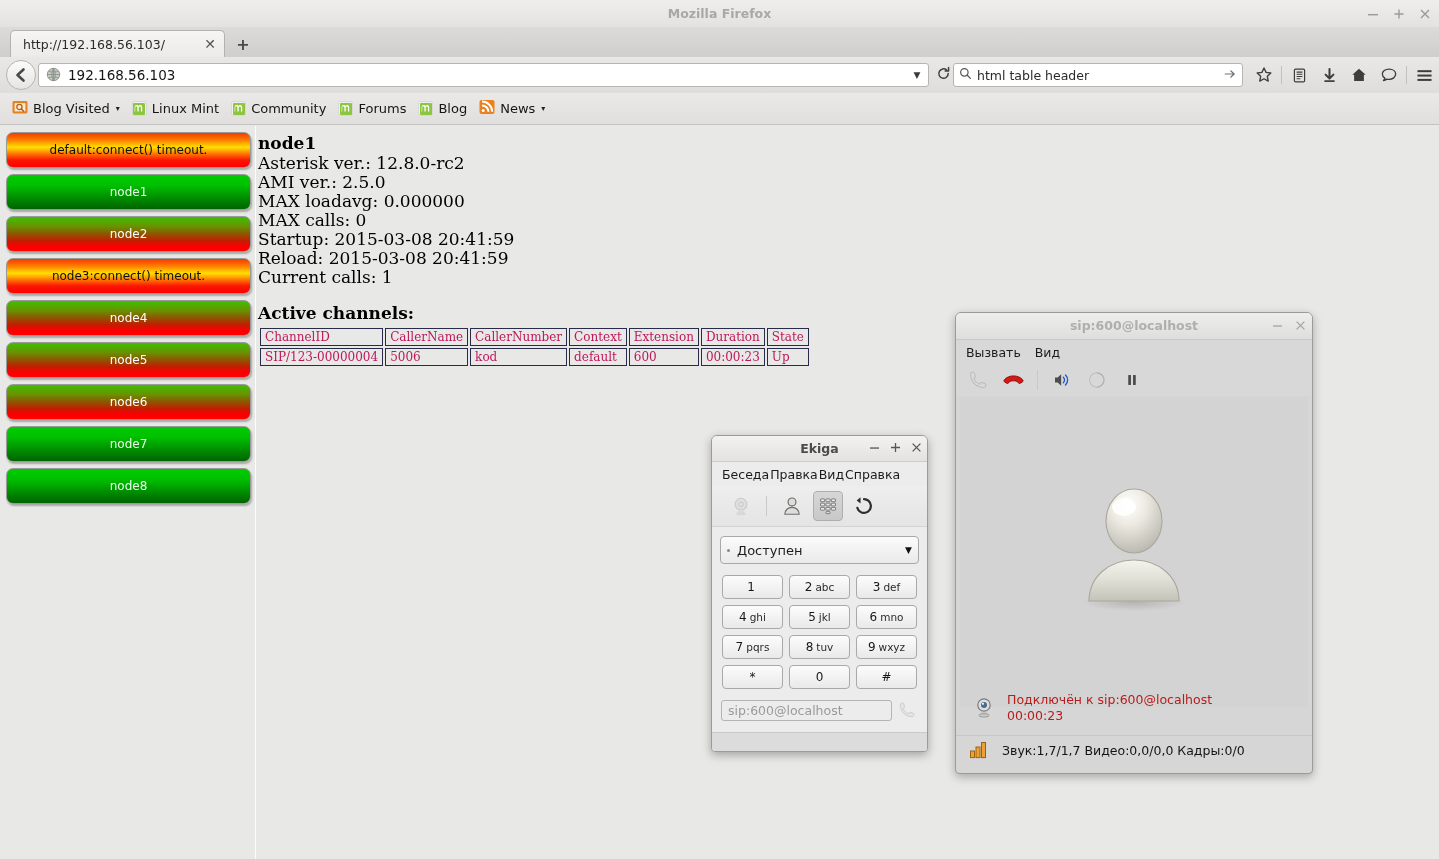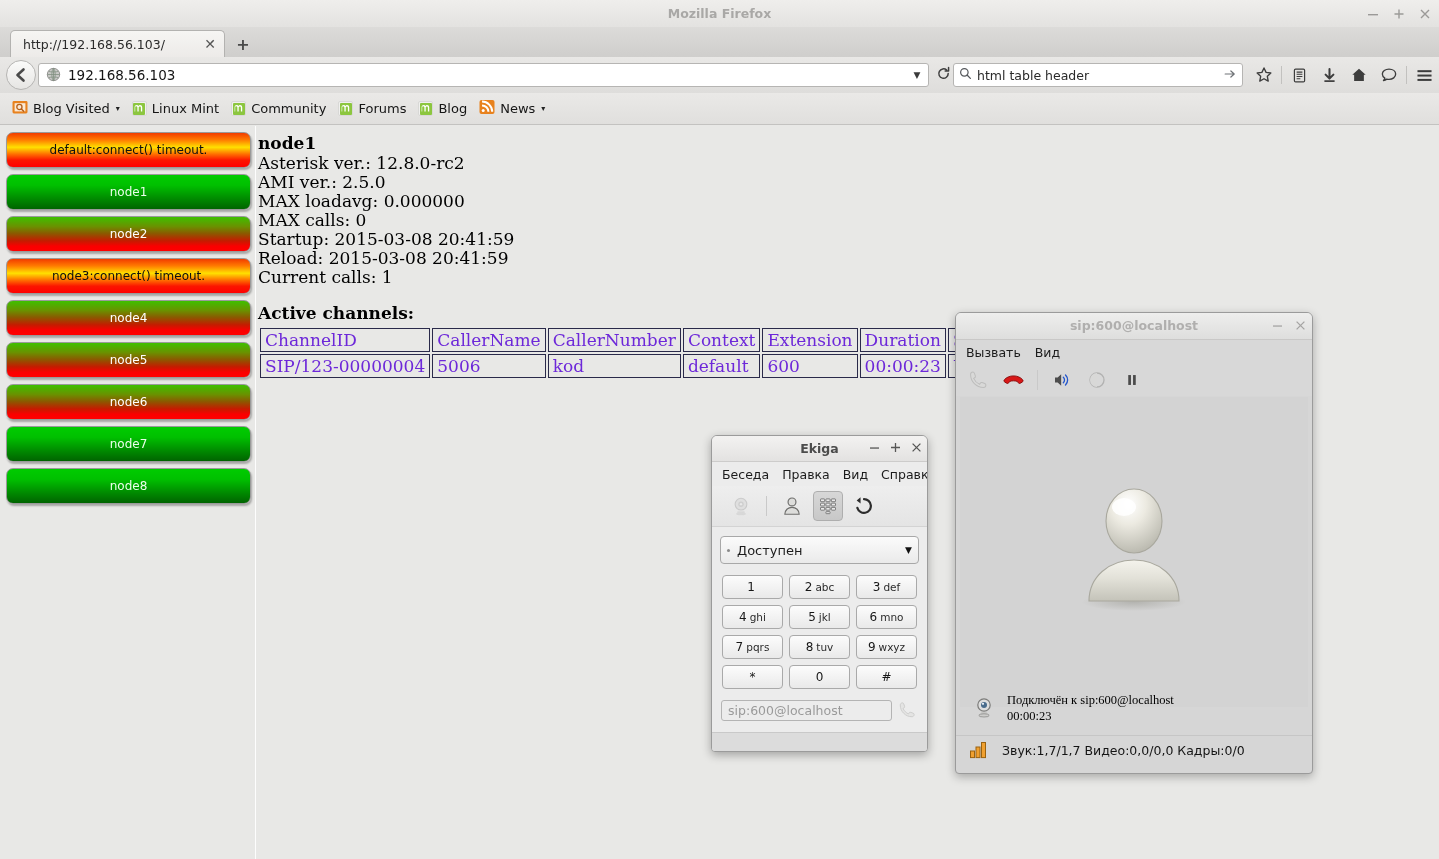--- a/index.html
+++ b/index.html
@@ -111,42 +111,42 @@
   .g-error{background:linear-gradient(to bottom,#f23c00 0%,#ff7a00 20%,#ffe000 42%,#ff7000 62%,#fb1500 80%,#ff0000 100%);color:#101010;}
 
   .frame-right{
     position:absolute;left:257px;top:0;width:1182px;height:733px;
     background:#e8e8e6;padding:8px 0 0 1px;box-sizing:border-box;
     font-family:"DejaVu Serif","Liberation Serif",serif;
   }
   .node-title{font-size:17px;font-weight:bold;color:#000;margin:0 0 1px 0;line-height:19px;}
   .info-line{font-size:17px;color:#000;line-height:19px;}
   .act-title{font-size:17px;font-weight:bold;color:#000;margin:17px 0 3px 0;line-height:19px;}
-  table.chan{border-collapse:separate;border-spacing:2px;font-size:17px;color:#6d28d9;}
+  table.chan{border-collapse:separate;border-spacing:2px;font-size:12px;color:#be185d;}
   table.chan td,table.chan th{
     border:1px solid #2a2a4a;padding:1px 4px;text-align:left;font-weight:normal;background:#e8e8e6;
   }
 
   
   .ekiga{
     position:absolute;left:711px;top:435px;width:217px;height:317px;
     background:#ececec;border:1px solid #9b9b9b;border-radius:6px 6px 4px 4px;
     box-shadow:0 3px 10px rgba(0,0,0,0.30);
     box-sizing:border-box;overflow:hidden;
   }
   .ek-title{
     height:25px;background:linear-gradient(to bottom,#f3f2f1,#e3e2e1);
     border-bottom:1px solid #cdcccb;position:relative;
   }
   .ek-title .t{
     position:absolute;left:0;right:0;top:0;height:25px;line-height:25px;text-align:center;
     font-size:12.5px;font-weight:bold;color:#4c4c4c;
   }
   .ek-title .btns{position:absolute;right:5px;top:0;height:25px;display:flex;align-items:center;gap:10px;}
-  .ek-menu{height:24px;display:flex;align-items:center;gap:13px;padding-left:10px;
+  .ek-menu{height:24px;display:flex;align-items:center;gap:1px;padding-left:10px;
     font-size:12.5px;color:#1c1c1c;background:#ececec;}
   .ek-toolbar{height:40px;display:flex;align-items:center;gap:6px;padding-left:14px;
     background:linear-gradient(to bottom,#eeeeee,#e4e4e4);border-bottom:1px solid #d3d3d3;}
   .tb-sep{width:1px;height:20px;background:#c9c9c9;margin:0 4px;}
   .tb-ico{width:30px;height:30px;display:flex;align-items:center;justify-content:center;border-radius:4px;}
   .tb-ico.active{background:linear-gradient(to bottom,#d7d7d7,#c8c8c8);border:1px solid #aeaeae;box-sizing:border-box;}
   .ek-status{
     margin:9px 8px 0 8px;height:28px;background:linear-gradient(to bottom,#fbfbfb,#eaeaea);
     border:1px solid #a8a8a8;border-radius:4px;display:flex;align-items:center;
     padding:0 6px;box-sizing:border-box;
@@ -184,21 +184,21 @@
     font-size:12.5px;font-weight:bold;color:#b0afae;}
   .cw-title .btns{position:absolute;right:6px;top:0;height:26px;display:flex;align-items:center;gap:12px;}
   .cw-menu{height:24px;display:flex;align-items:center;gap:14px;padding-left:10px;
     font-size:12.5px;color:#1c1c1c;background:#d8d8d8;}
   .cw-toolbar{height:32px;display:flex;align-items:center;gap:5px;padding-left:7px;background:#d8d8d8;}
   .cw-video{
     position:absolute;left:4px;top:84px;right:4px;height:310px;background:#d3d3d3;
     display:flex;align-items:center;justify-content:center;
   }
   .cw-stat{position:absolute;left:0;right:0;bottom:44px;height:42px;display:flex;align-items:center;gap:11px;padding-left:16px;box-sizing:border-box;}
-  .cw-stat .txt{font-size:12.5px;color:#000000;line-height:16px;font-family:Liberation Serif, serif;}
+  .cw-stat .txt{font-size:12.5px;color:#b91c1c;line-height:16px;}
   .cw-quality{position:absolute;left:0;right:0;bottom:8px;height:30px;display:flex;align-items:center;gap:11px;padding-left:13px;box-sizing:border-box;border-top:1px solid #c6c6c6;}
   .cw-quality .txt{font-size:12.5px;color:#141414;}
 </style>
 </head>
 <body>
 
 <div class="app">
 
   <div class="ff-titlebar">
     <div class="ff-title">Mozilla Firefox</div>

